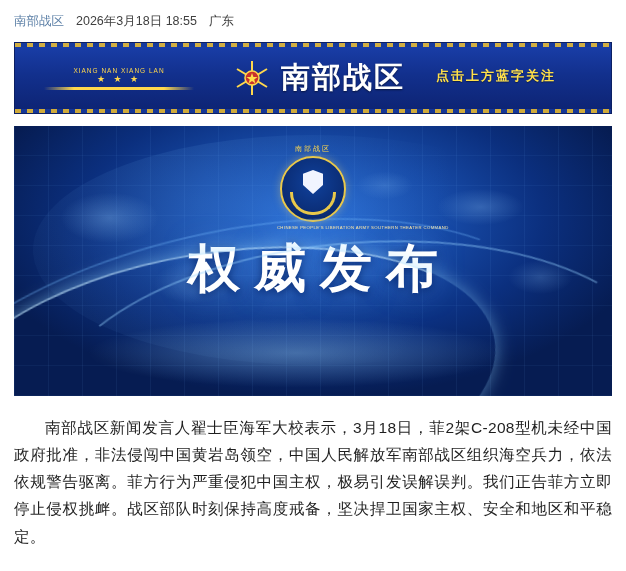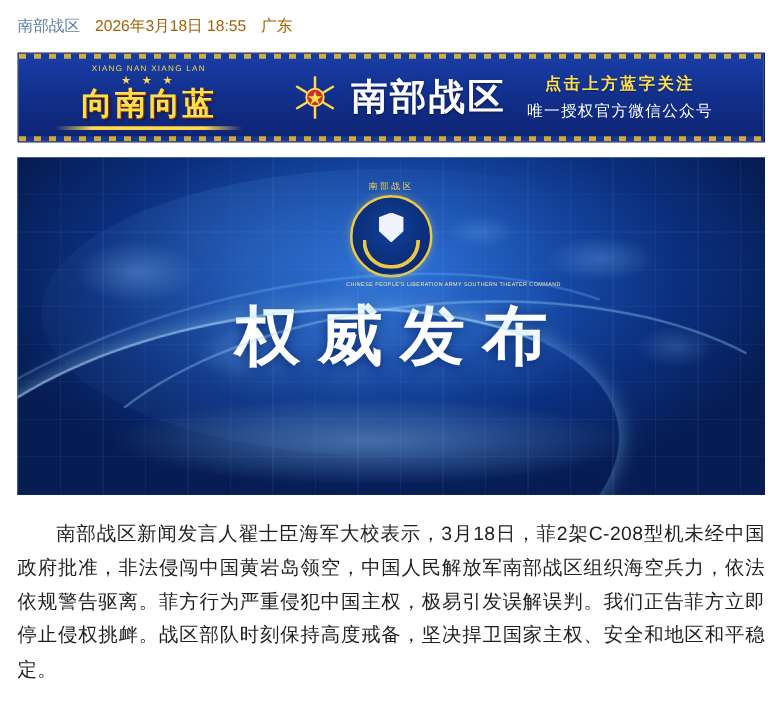--- a/index.html
+++ b/index.html
@@ -32,21 +32,21 @@
     display: flex;
     align-items: center;
     gap: 12px;
     padding: 13px 14px 12px 14px;
     font-size: 12.5px;
   }
   .meta-source {
     color: #5b7fa6;
   }
   .meta-date, .meta-location {
-    color: #a16207;
+    color: #404040;
   }
 
   
   .banner {
     margin: 0 14px;
     height: 72px;
     position: relative;
     overflow: hidden;
     background: linear-gradient(180deg, #1a3faa 0%, #12308d 45%, #0d2372 100%);
     border: 1px solid #0b1f63;
@@ -308,42 +308,40 @@
     <span class="meta-location">广东</span>
   </div>
 
   <div class="banner">
     <div class="banner-stripe-top"></div>
     <div class="banner-stripe-bottom"></div>
 
     <div class="banner-left">
       <div class="pinyin">XIANG NAN   XIANG LAN</div>
       <div class="stars">★ ★ ★</div>
-      <div class="slogan">向南向蓝</div>
       <div class="underline"></div>
     </div>
 
     <div class="banner-mid">
       <div class="banner-emblem">
         <svg width="42" height="42" viewBox="0 0 42 42" aria-hidden="true">
           <g stroke="#ffd84d" stroke-width="2" fill="none">
             <path d="M21 4 L21 38"></path>
             <path d="M6 12 L36 30"></path>
             <path d="M36 12 L6 30"></path>
           </g>
           <circle cx="21" cy="21" r="7" fill="#c9302c" stroke="#ffd84d" stroke-width="1.5"></circle>
           <polygon points="21,16 22.4,20 26.6,20 23.2,22.5 24.5,26.5 21,24 17.5,26.5 18.8,22.5 15.4,20 19.6,20" fill="#ffe04a"></polygon>
         </svg>
       </div>
       <div class="name">南部战区</div>
     </div>
 
     <div class="banner-right">
       <div class="line1">点击上方蓝字关注</div>
-      <div class="line2">唯一授权官方微信公众号</div>
     </div>
   </div>
 
   <div class="hero">
     <div class="hero-globe"></div>
     <div class="hero-grid"></div>
     <div class="hero-map"></div>
 
     <div class="hero-emblem">
       <div class="em-top">南部战区</div>

